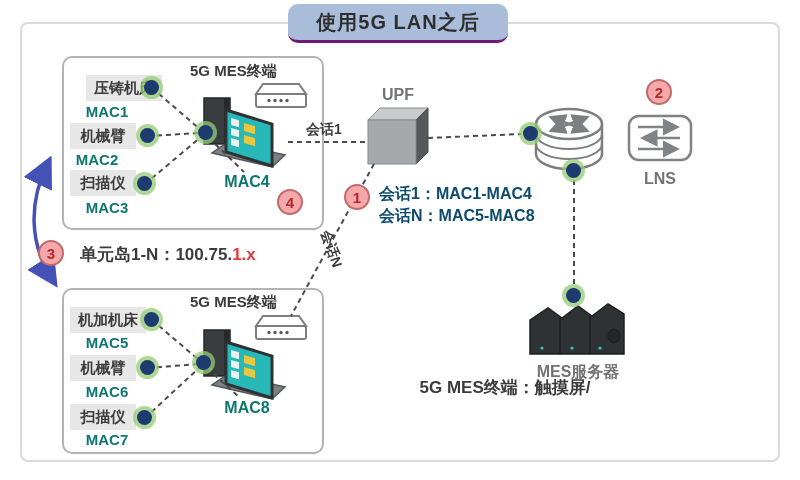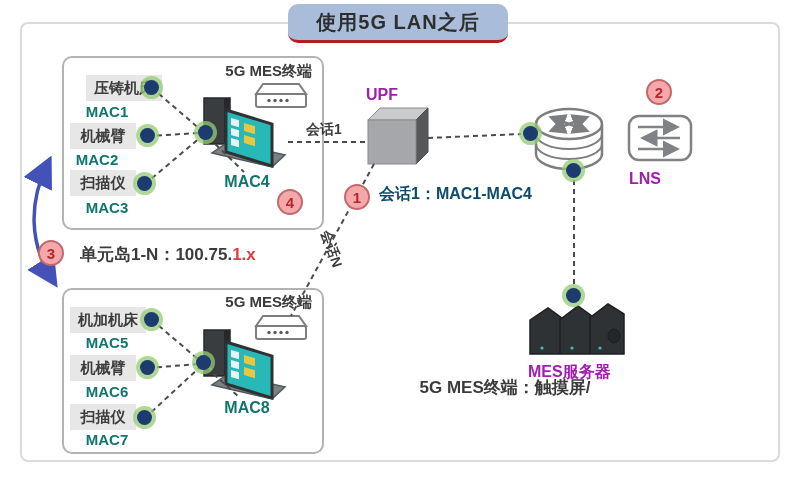--- a/index.html
+++ b/index.html
@@ -4,31 +4,31 @@
 <style>
   html,body{margin:0;padding:0;background:#fff;}
   #canvas{
     position:relative;width:800px;height:480px;background:#ffffff;overflow:hidden;
     font-family:"Liberation Sans","DejaVu Sans",sans-serif;color:#3b3b3b;
   }
   .abs{position:absolute;}
   .frame{border:2px solid #dadada;border-radius:8px;background:#fff;}
   .unitbox{border:2px solid #b3b3b3;border-radius:10px;background:#fff;}
   .pill{
-    background:#a9bddb;border-radius:10px;border-bottom:3px solid #b91c1c;
+    background:#a9bddb;border-radius:10px;border-bottom:3px solid #701a75;
     display:flex;align-items:center;justify-content:center;
     font-size:20px;font-weight:bold;color:#2e2e2e;letter-spacing:1px;
   }
   .devlabel{
     background:#e7e7e7;color:#3d3d3d;font-weight:bold;font-size:15px;
     text-align:center;height:26px;line-height:26px;
   }
   .mac{color:#0f766e;font-weight:bold;font-size:15px;text-align:center;}
-  .termtitle{font-weight:bold;font-size:15px;text-align:right;color:#3b3b3b;}
-  .nodelabel{font-weight:bold;font-size:16px;text-align:left;color:#a21caf;}
+  .termtitle{font-weight:bold;font-size:15px;text-align:left;color:#3b3b3b;}
+  .nodelabel{font-weight:bold;font-size:16px;text-align:center;color:#737373;}
   .badge{
     width:26px;height:26px;border-radius:50%;background:#f5a8aa;border:2px solid #c4686c;
     color:#b3282d;font-weight:bold;font-size:15px;
     display:flex;align-items:center;justify-content:center;box-sizing:border-box;
   }
   .dot{
     width:15px;height:15px;border-radius:50%;background:#1d3b6e;
     box-shadow:0 0 0 4px rgba(148,203,115,0.75);
   }
   .sessionlabel{font-weight:bold;font-size:14px;color:#3b3b3b;}
@@ -211,20 +211,21 @@
   <div class="abs dot" style="left:196px;top:355px;"></div>
   <div class="abs dot" style="left:523px;top:126px;"></div>
   <div class="abs dot" style="left:566px;top:163px;"></div>
   <div class="abs dot" style="left:566px;top:288px;"></div>
 
   <div class="abs sessionlabel" style="left:306px;top:121px;">会话1</div>
   <div class="abs sessionlabel" style="left:312px;top:240px;transform:rotate(72deg);">会话N</div>
 
   <div class="abs badge" style="left:344px;top:184px;">1</div>
   <div class="abs legendline" style="left:379px;top:184px;">会话1：MAC1-MAC4</div>
+  <div class="abs legendline" style="left:379px;top:206px;">会话N：MAC5-MAC8</div>
 
   <div class="abs badge" style="left:646px;top:79px;">2</div>
   <div class="abs badge" style="left:38px;top:240px;">3</div>
   <div class="abs badge" style="left:277px;top:189px;">4</div>
 
   <div class="abs islandtext" style="left:80px;top:243px;">
     <span>单元岛1-N：</span><span>100.75.</span><span class="islandred">1.x</span>
   </div>
 
   <div class="abs footnote" style="left:340px;top:374px;width:330px;">

